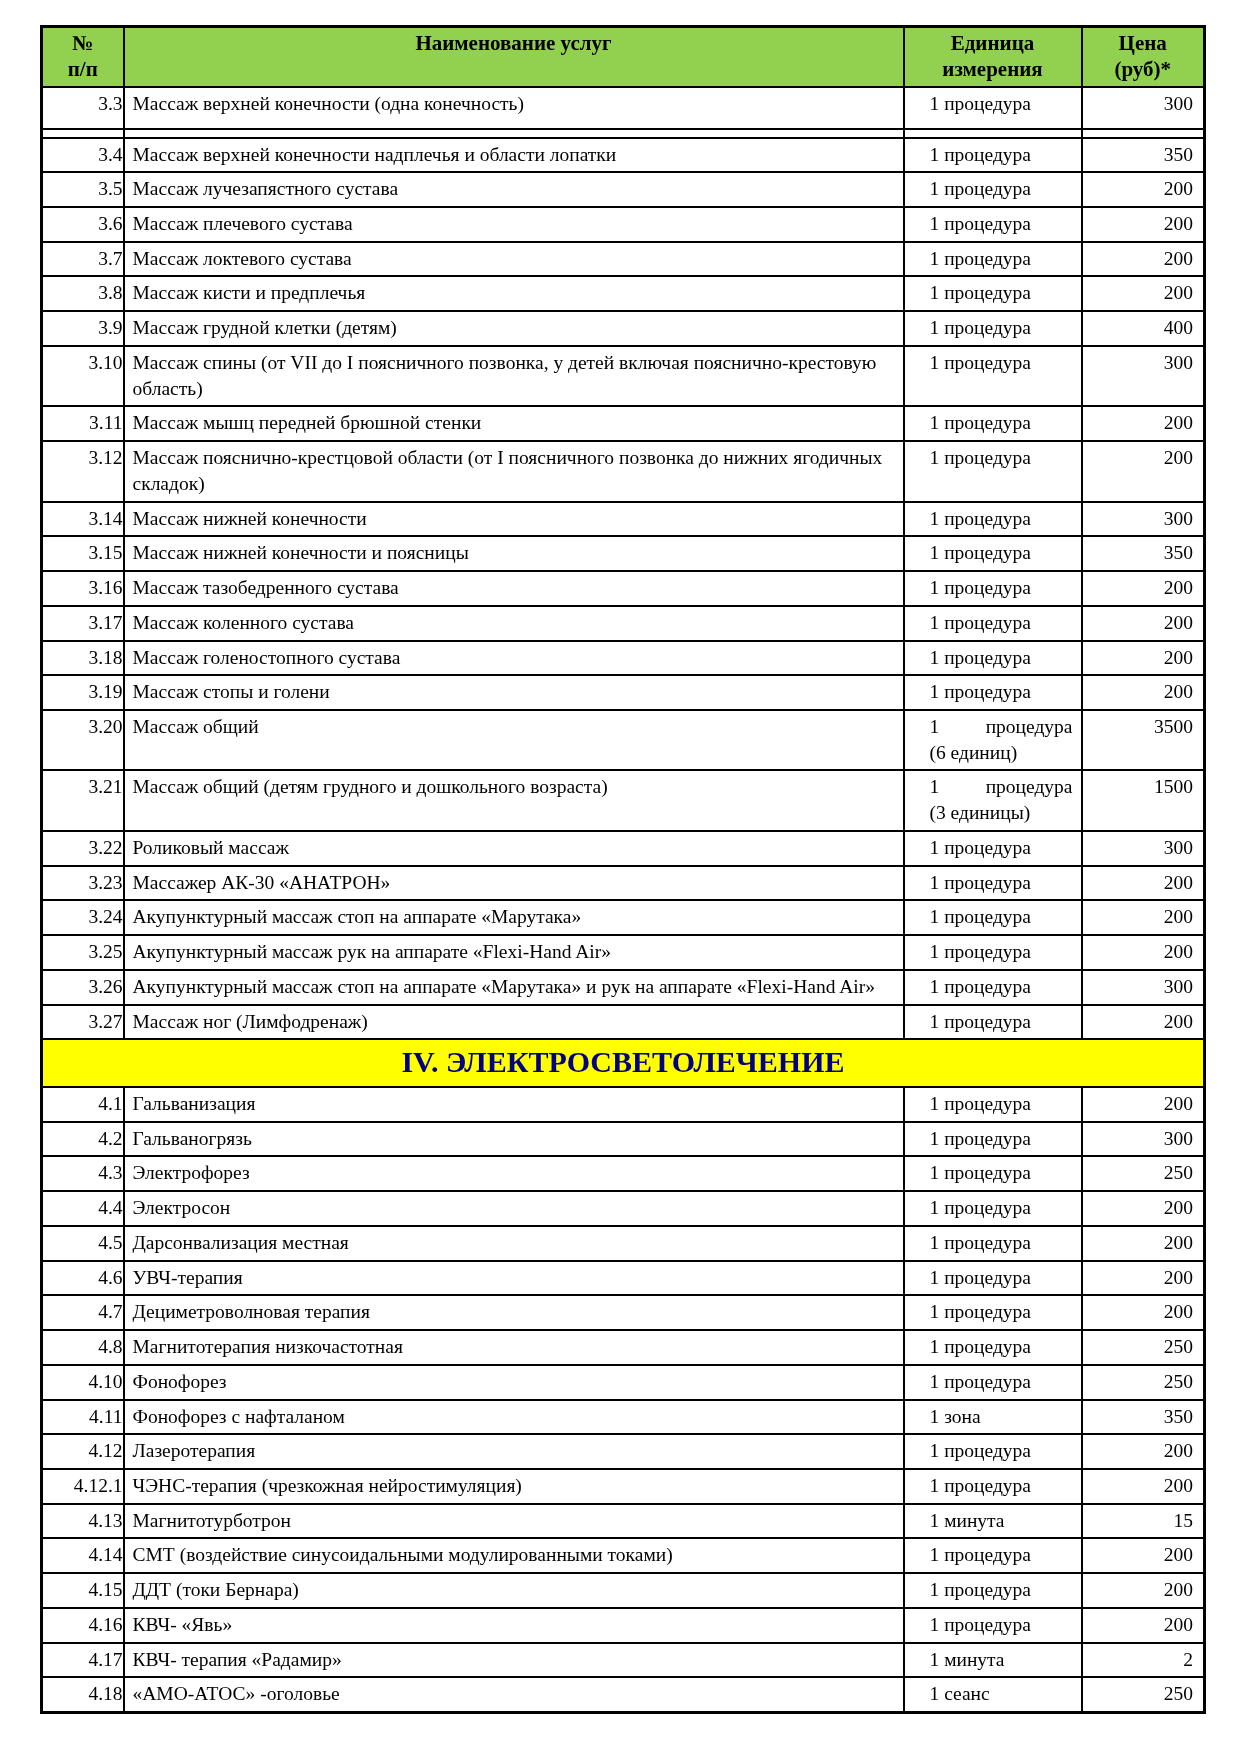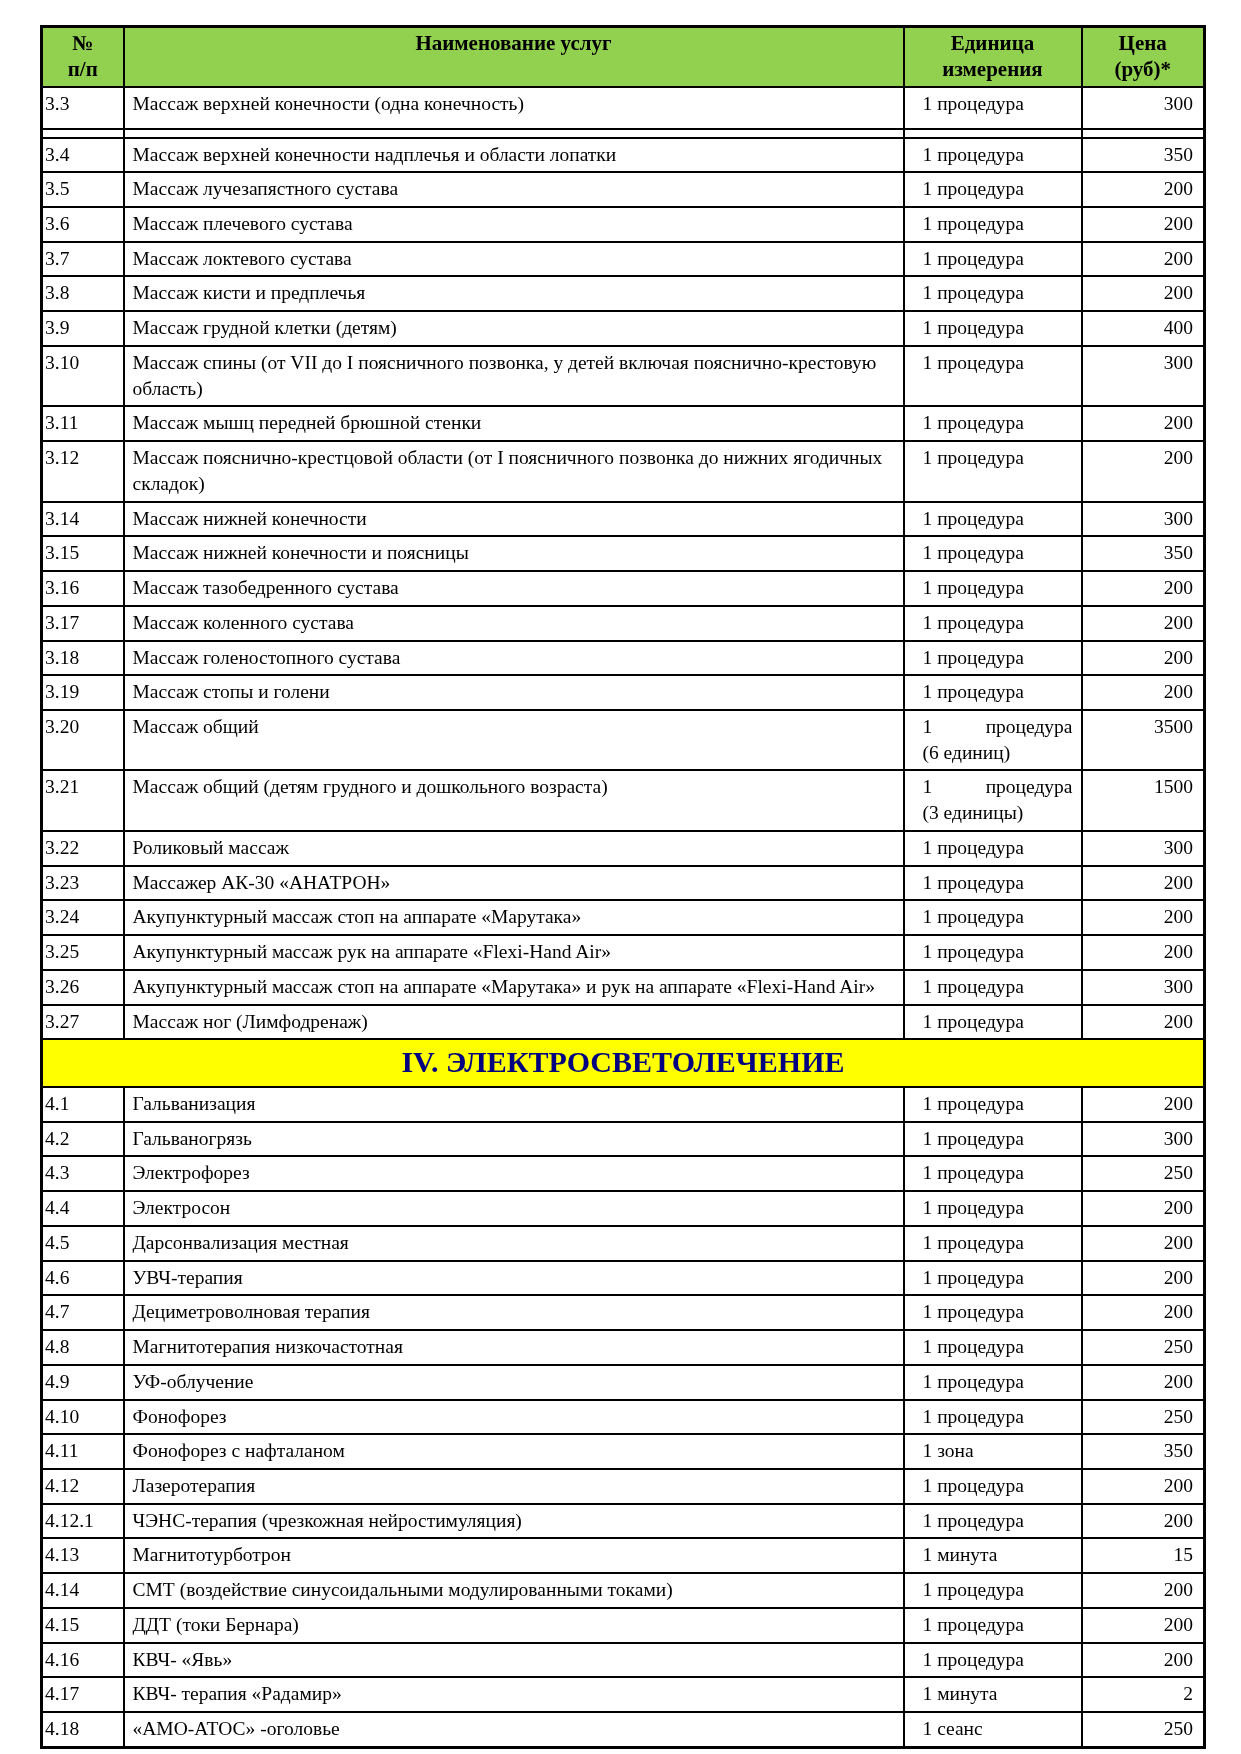--- a/index.html
+++ b/index.html
@@ -45,33 +45,34 @@
     white-space: pre-line;
     padding: 2px 4px;
   }
 
   tbody td {
     font-size: 19.5px;
     line-height: 1.32;
     padding: 3px 8px 4px 8px;
   }
   td.col-num {
-    padding-right: 6px;
+    text-align: right;
+    padding-right: 0;
     padding-left: 2px;
   }
   td.col-name {
     text-align: left;
   }
   td.col-name.justify {
     text-align: justify;
     border-radius: 14px;
   }
   td.col-unit {
     text-align: left;
-    padding-left: 18px;
+    padding-left: 25px;
   }
   td.col-price {
     text-align: right;
     padding-right: 10px;
   }
   .unit-line1-justified {
     display: flex;
     justify-content: space-between;
   }
   tr.row-tall td { height: 42px; }
@@ -318,26 +319,20 @@
           <td class="col-unit">1 процедура</td>
           <td class="col-price">200</td>
         </tr>
         <tr>
           <td class="col-num">4.8</td>
           <td class="col-name">Магнитотерапия низкочастотная</td>
           <td class="col-unit">1 процедура</td>
           <td class="col-price">250</td>
         </tr>
         <tr>
-          <td class="col-num">4.9</td>
-          <td class="col-name">УФ-облучение</td>
-          <td class="col-unit">1 процедура</td>
-          <td class="col-price">200</td>
-        </tr>
-        <tr>
           <td class="col-num">4.10</td>
           <td class="col-name">Фонофорез</td>
           <td class="col-unit">1 процедура</td>
           <td class="col-price">250</td>
         </tr>
         <tr>
           <td class="col-num">4.11</td>
           <td class="col-name">Фонофорез с нафталаном</td>
           <td class="col-unit">1 зона</td>
           <td class="col-price">350</td>

